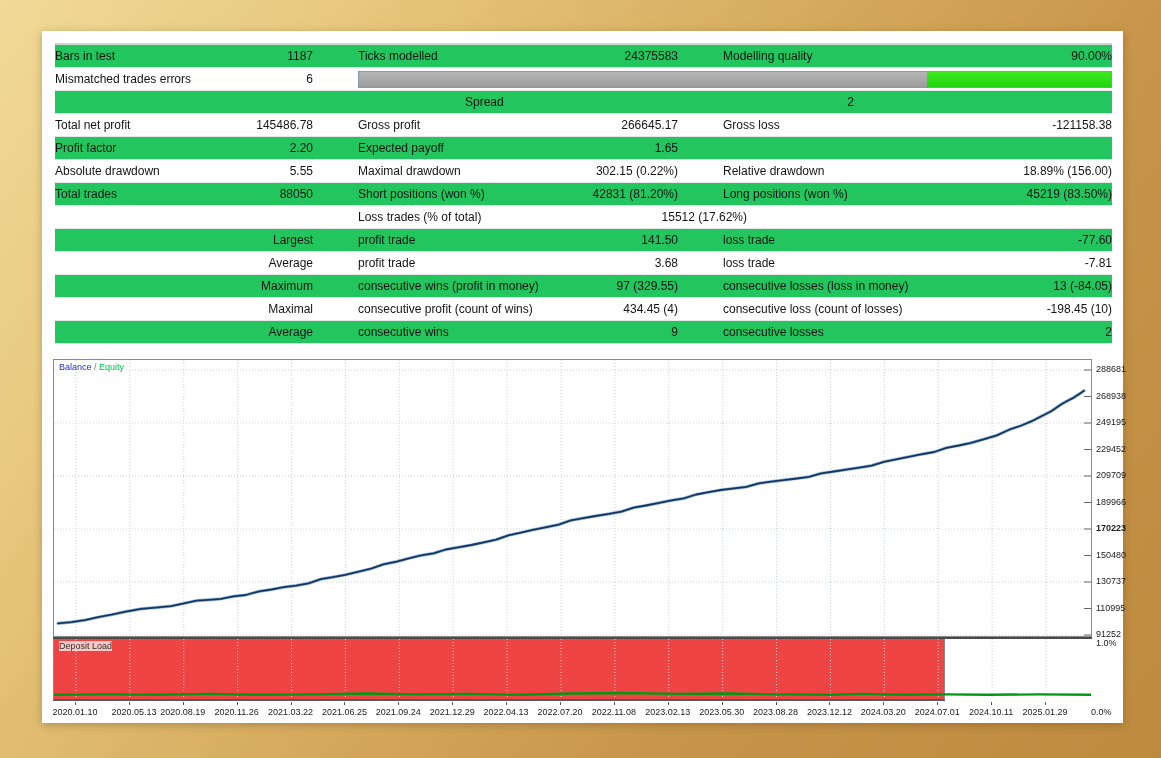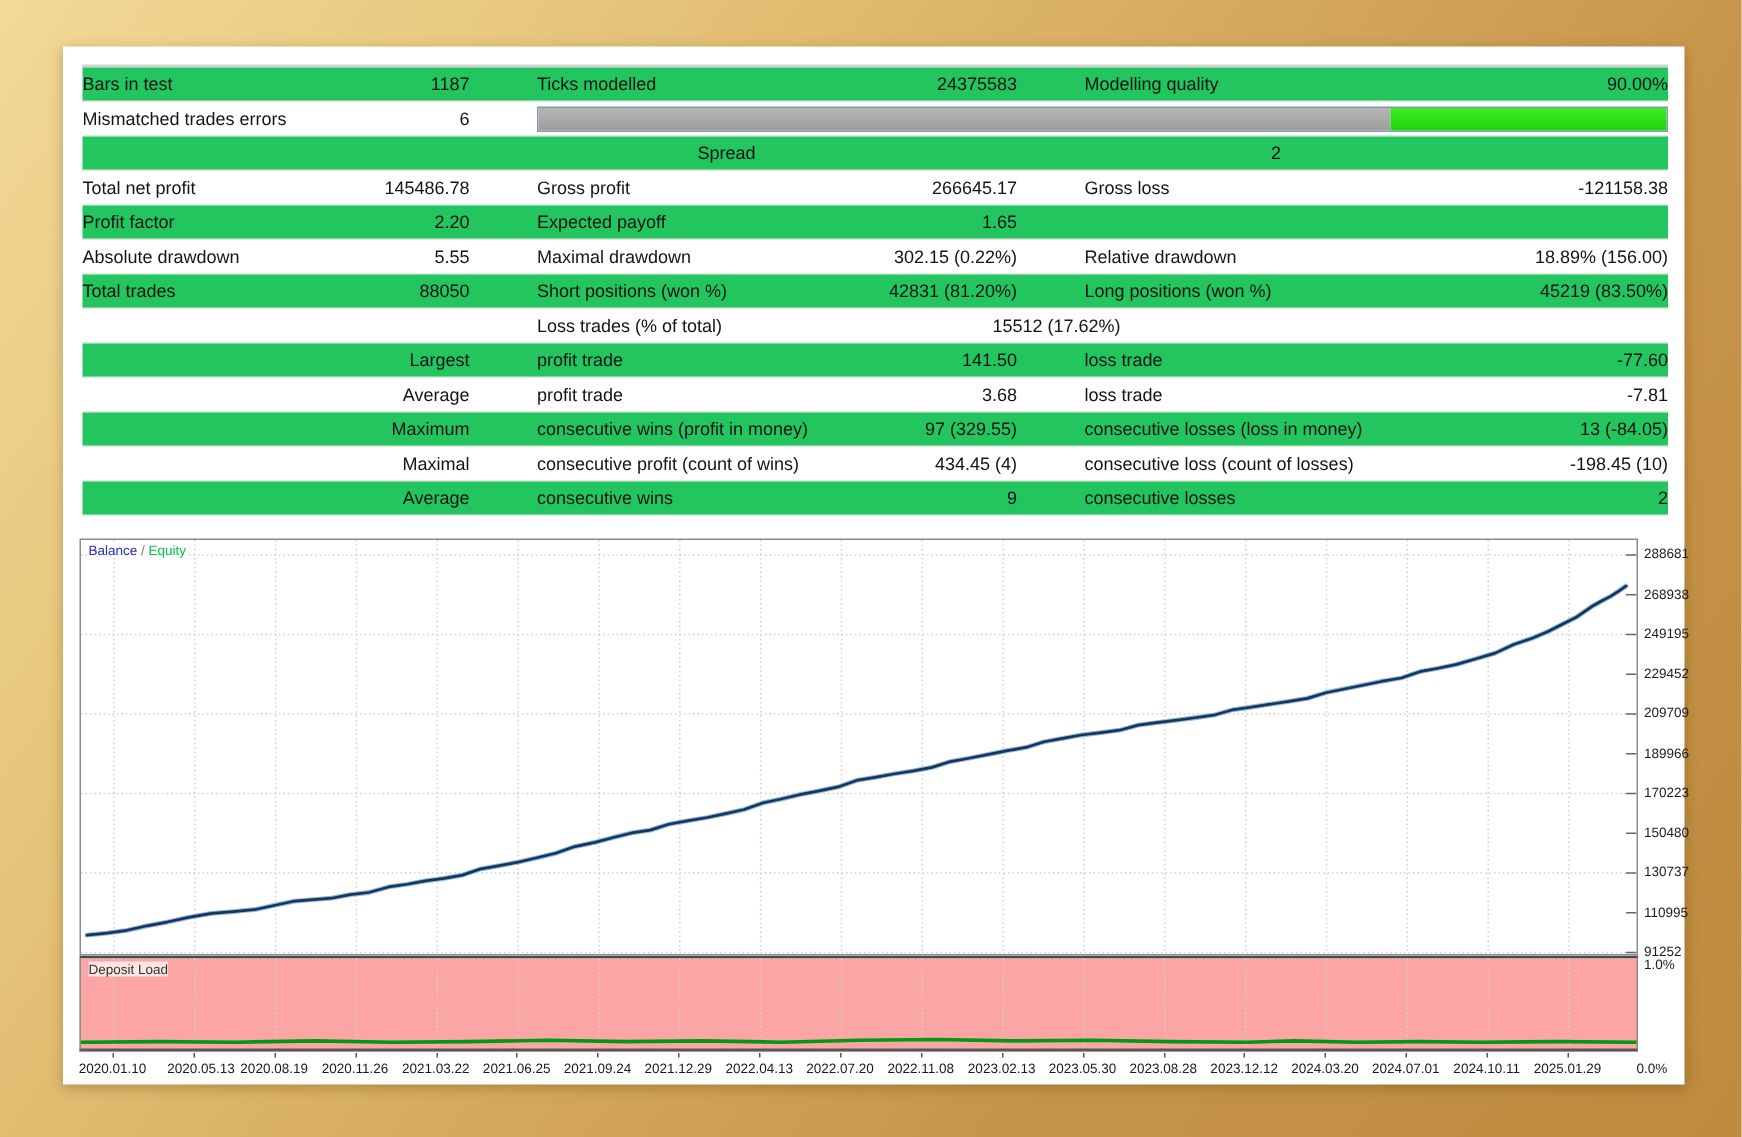--- a/index.html
+++ b/index.html
@@ -19,21 +19,21 @@
   .lbl,.val{white-space:nowrap}
   .val{text-align:right}
   .bar-wrap{margin-left:45px;width:754px;height:17px;margin-top:3px;border:1px solid #7e9ab8;display:flex;background:#fff}
   .bar-gray{height:100%}
   .bar-green{height:100%;flex:1}
   
   .chart{position:absolute;left:11px;top:328px;width:1039px}
   .mainplot{position:relative;width:1039px;height:278px;border:1px solid #8a8a8a;background:#fff}
   .legend{position:absolute;left:5px;top:2px;font-size:9px;z-index:2;background:rgba(255,255,255,.7)}
   .hsep{width:1039px;height:2px;background:#4a4a4a}
-  .depplot{position:relative;width:1039px;height:62px;border-bottom:2px solid #585858;background:#fca5a5;
+  .depplot{position:relative;width:892px;height:62px;border-bottom:2px solid #585858;background:#ef4444;
            border-left:1px solid #8a8a8a;border-right:1px solid #8a8a8a}
   .deplabel{position:absolute;left:5px;top:2px;font-size:9px;color:#333;z-index:2;background:rgba(255,255,255,.7)}
   .ylabels span{position:absolute;left:1054px;font-size:9px;color:#1a1a1a;transform:translateY(-50%);white-space:nowrap}
   .pct{position:absolute;font-size:9px;color:#1a1a1a;white-space:nowrap}
   .xlabels{position:absolute;left:11px;top:671px;width:1039px;height:18px}
   .xlabels .xl{position:absolute;top:5px;transform:translateX(-50%);font-size:9px;color:#1a1a1a;white-space:nowrap}
   .xtick{position:absolute;top:0;width:1px;height:3px;background:#555}
   svg{position:absolute;left:0;top:0}
 </style>
 </head>
@@ -287,21 +287,21 @@
       </div>
   </div>
 
   <div class="ylabels">
       <span style="top: 338px;">288681</span>
       <span style="top: 364.5px;">268938</span>
       <span style="top: 391px;">249195</span>
       <span style="top: 417.5px;">229452</span>
       <span style="top: 444px;">209709</span>
       <span style="top: 470.5px;">189966</span>
-      <span style="top: 497px;">170223</span>
+      <span style="top: 497px; font-weight: bold;">170223</span>
       <span style="top: 523.5px;">150480</span>
       <span style="top: 550px;">130737</span>
       <span style="top: 576.5px;">110995</span>
       <span style="top: 603px;">91252</span>
     </div>
   <div class="pct" id="pct-top" style="left:1054px;top:607px">1.0%</div>
   <div class="pct" id="pct-bottom" style="left:1049px;top:676px">0.0%</div>
   <div class="xlabels">
       <div class="xtick" style="left: 22px;"></div>
       <span class="xl" style="left: 22px;">2020.01.10</span>

